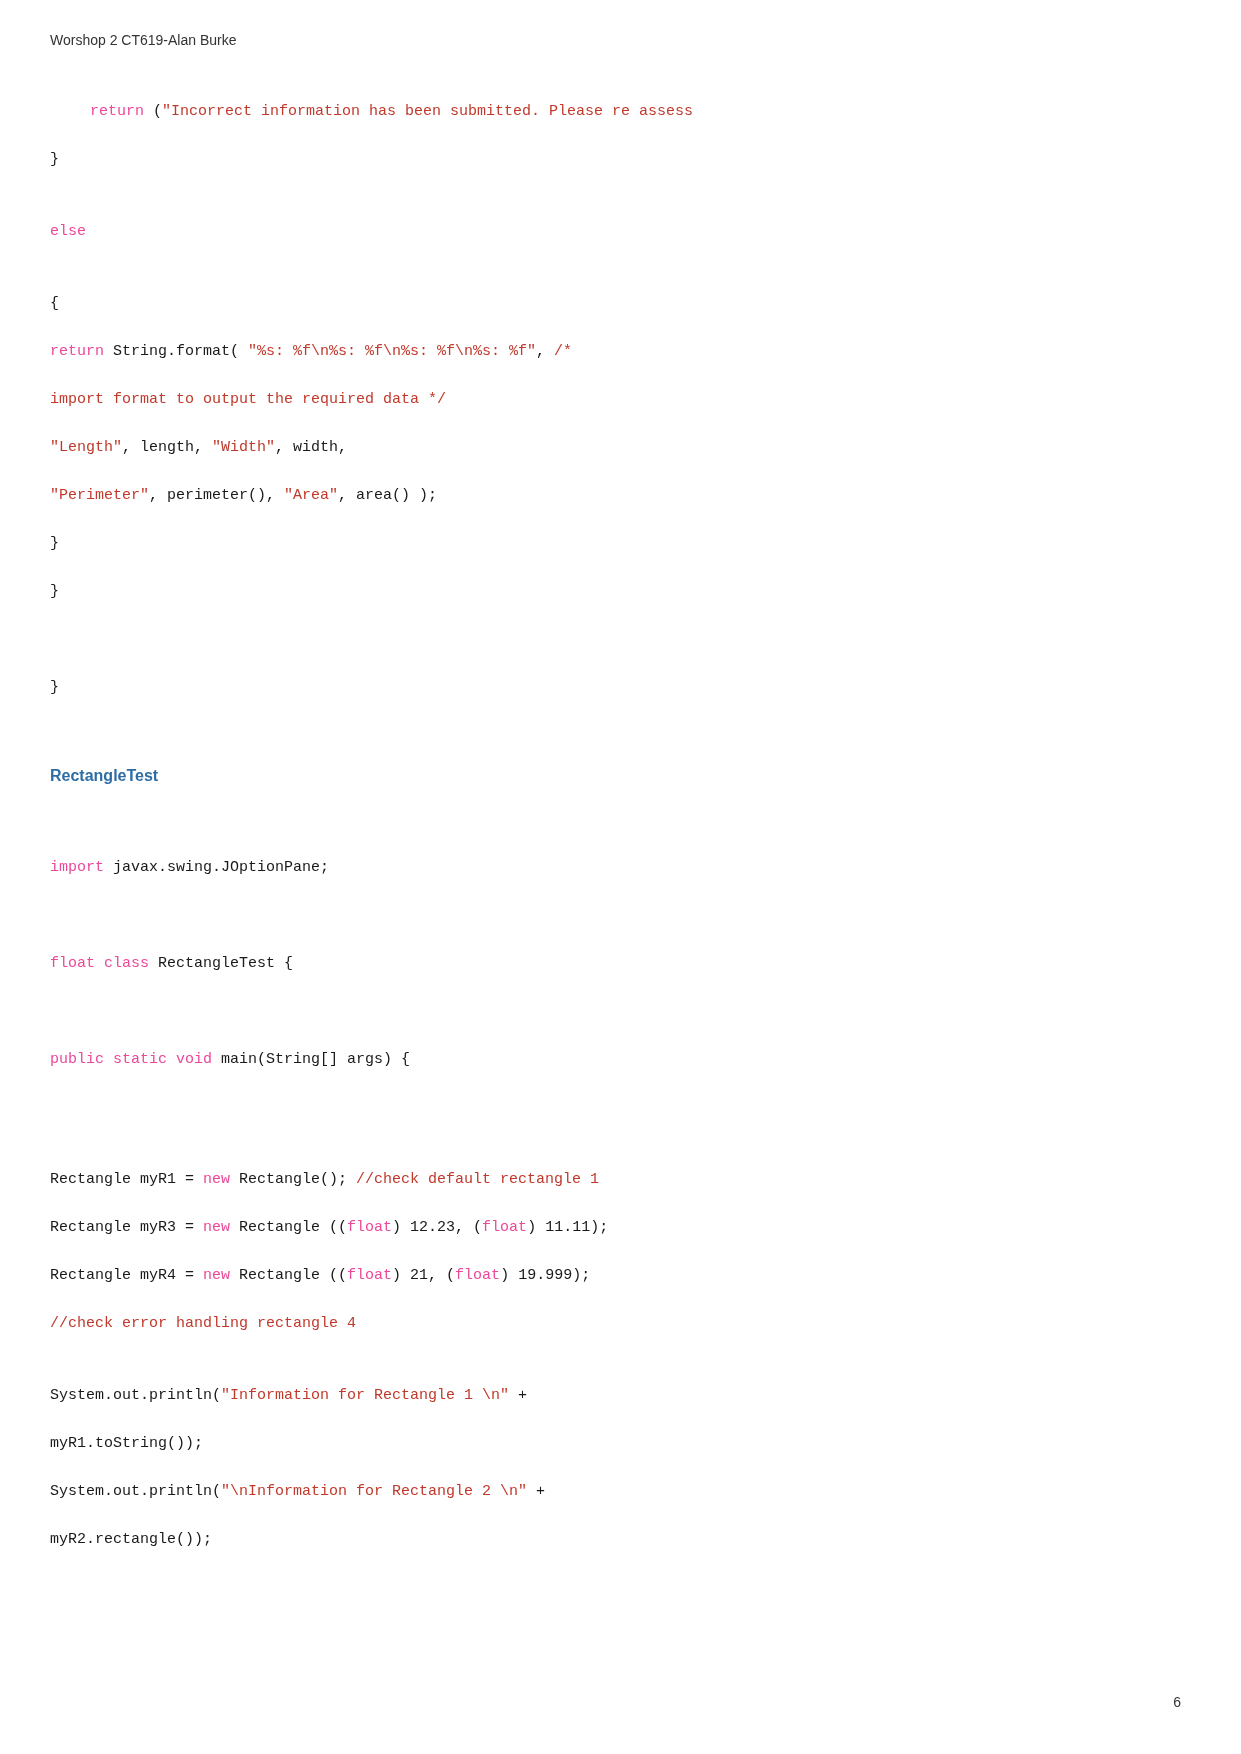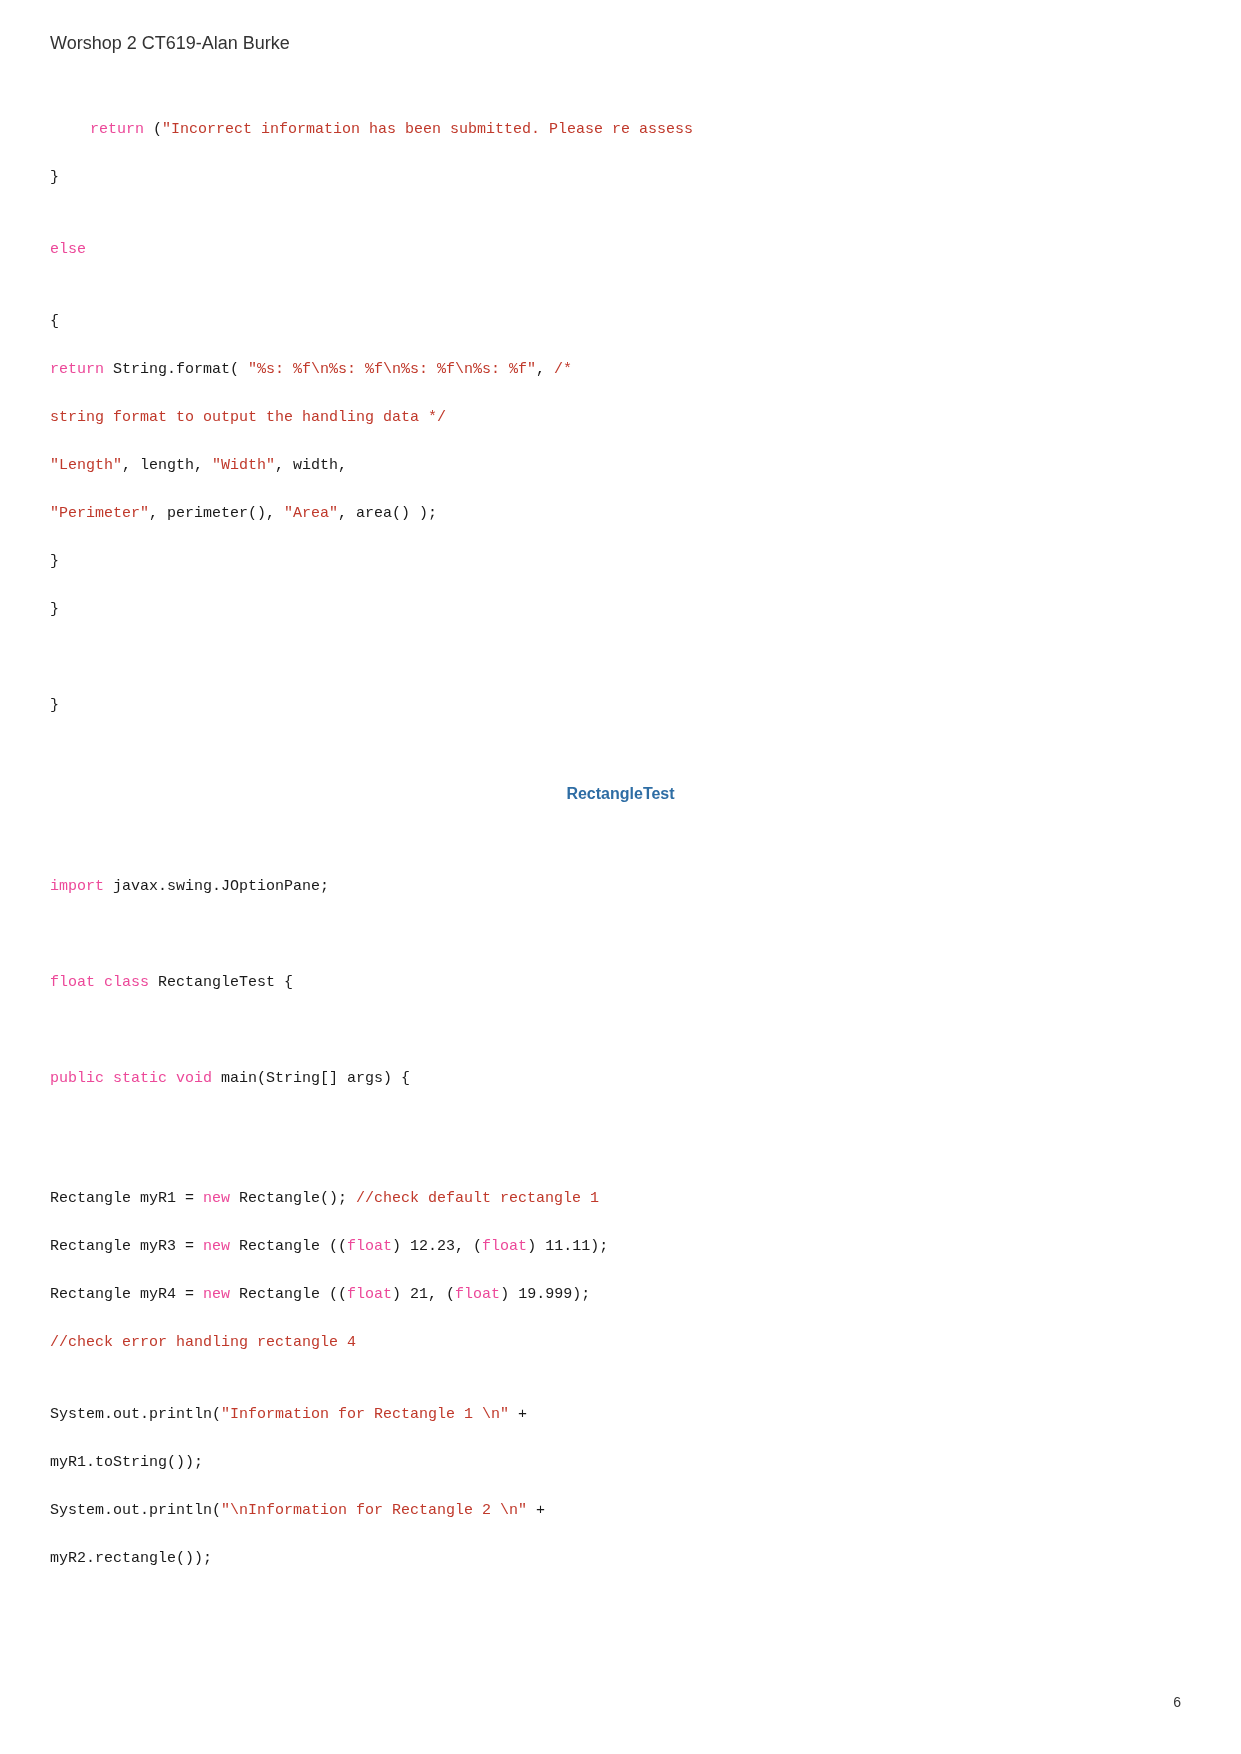--- a/index.html
+++ b/index.html
@@ -13,23 +13,23 @@
       font-family: 'Courier New', Courier, monospace;
       font-size: 15px;
       line-height: 1.55;
       color: #1a1a1a;
       width: 1241px;
       min-height: 1754px;
       padding: 30px 50px 60px 50px;
     }
 
     .doc-header {
-      font-size: 18px;
+      font-size: 14px;
       color: #333;
-      margin-bottom: 36px;
+      margin-bottom: 24px;
       font-family: Arial, sans-serif;
     }
 
     .code-block {
       font-family: 'Courier New', Courier, monospace;
       font-size: 15px;
       line-height: 1.6;
       white-space: pre;
     }
 
@@ -46,21 +46,20 @@
       color: #c0392b;
     }
 
     .section-title {
       color: #2e6da4;
       font-weight: bold;
       font-size: 16px;
       font-family: Arial, sans-serif;
       margin-top: 40px;
       margin-bottom: 20px;
-      text-align: center;
     }
 
     .page-number {
       position: fixed;
       bottom: 40px;
       right: 60px;
       font-family: Arial, sans-serif;
       font-size: 14px;
       color: #333;
     }
@@ -80,21 +79,21 @@
 <div class="doc-header">Worshop 2 CT619-Alan Burke</div>
 
 <div class="code-block">
 <span class="code-line"><span class="indent1"></span><span class="kw">return</span> (<span class="str">"Incorrect information has been submitted. Please re assess</span></span>
 <span class="code-line"><span class="indent2">}</span></span>
 <span class="code-line"></span>
 <span class="code-line"><span class="indent2"><span class="kw">else</span></span></span>
 <span class="code-line"></span>
 <span class="code-line"><span class="indent2">{</span></span>
 <span class="code-line"><span class="indent4"><span class="kw">return</span> String.format( <span class="str">"%s: %f\n%s: %f\n%s: %f\n%s: %f"</span>, <span class="comment">/*</span></span></span>
-<span class="code-line"><span class="str">string format to output the handling data */</span></span>
+<span class="code-line"><span class="str">import format to output the required data */</span></span>
 <span class="code-line"><span class="indent6"><span class="str">"Length"</span>, length, <span class="str">"Width"</span>, width,</span></span>
 <span class="code-line"><span class="indent6"><span class="str">"Perimeter"</span>, perimeter(), <span class="str">"Area"</span>, area() );</span></span>
 <span class="code-line"><span class="indent2">}</span></span>
 <span class="code-line"><span class="indent2">}</span></span>
 <span class="code-line"></span>
 <span class="code-line"></span>
 <span class="code-line">}</span>
 </div>
 
 <div class="section-title">RectangleTest</div>

